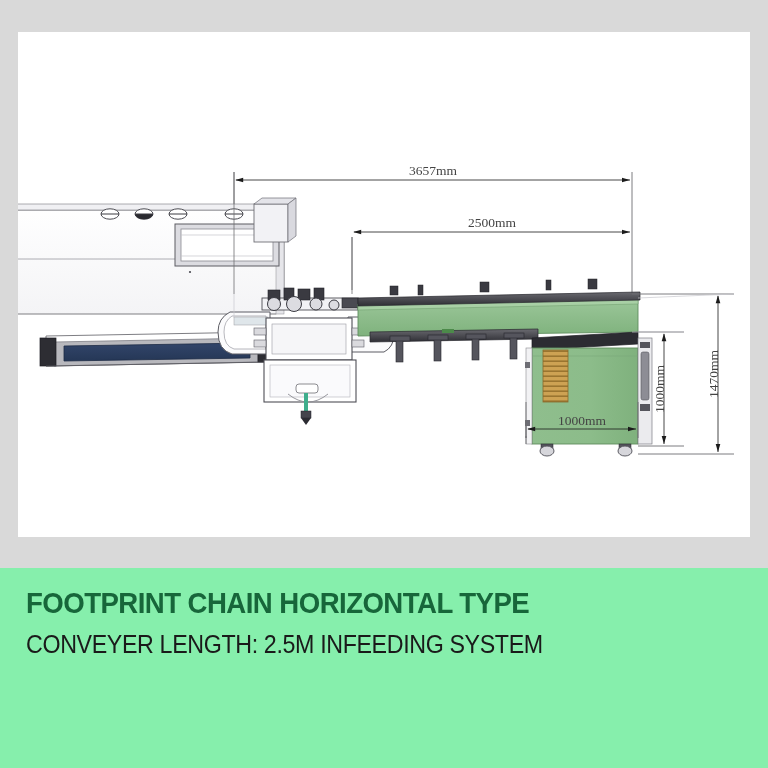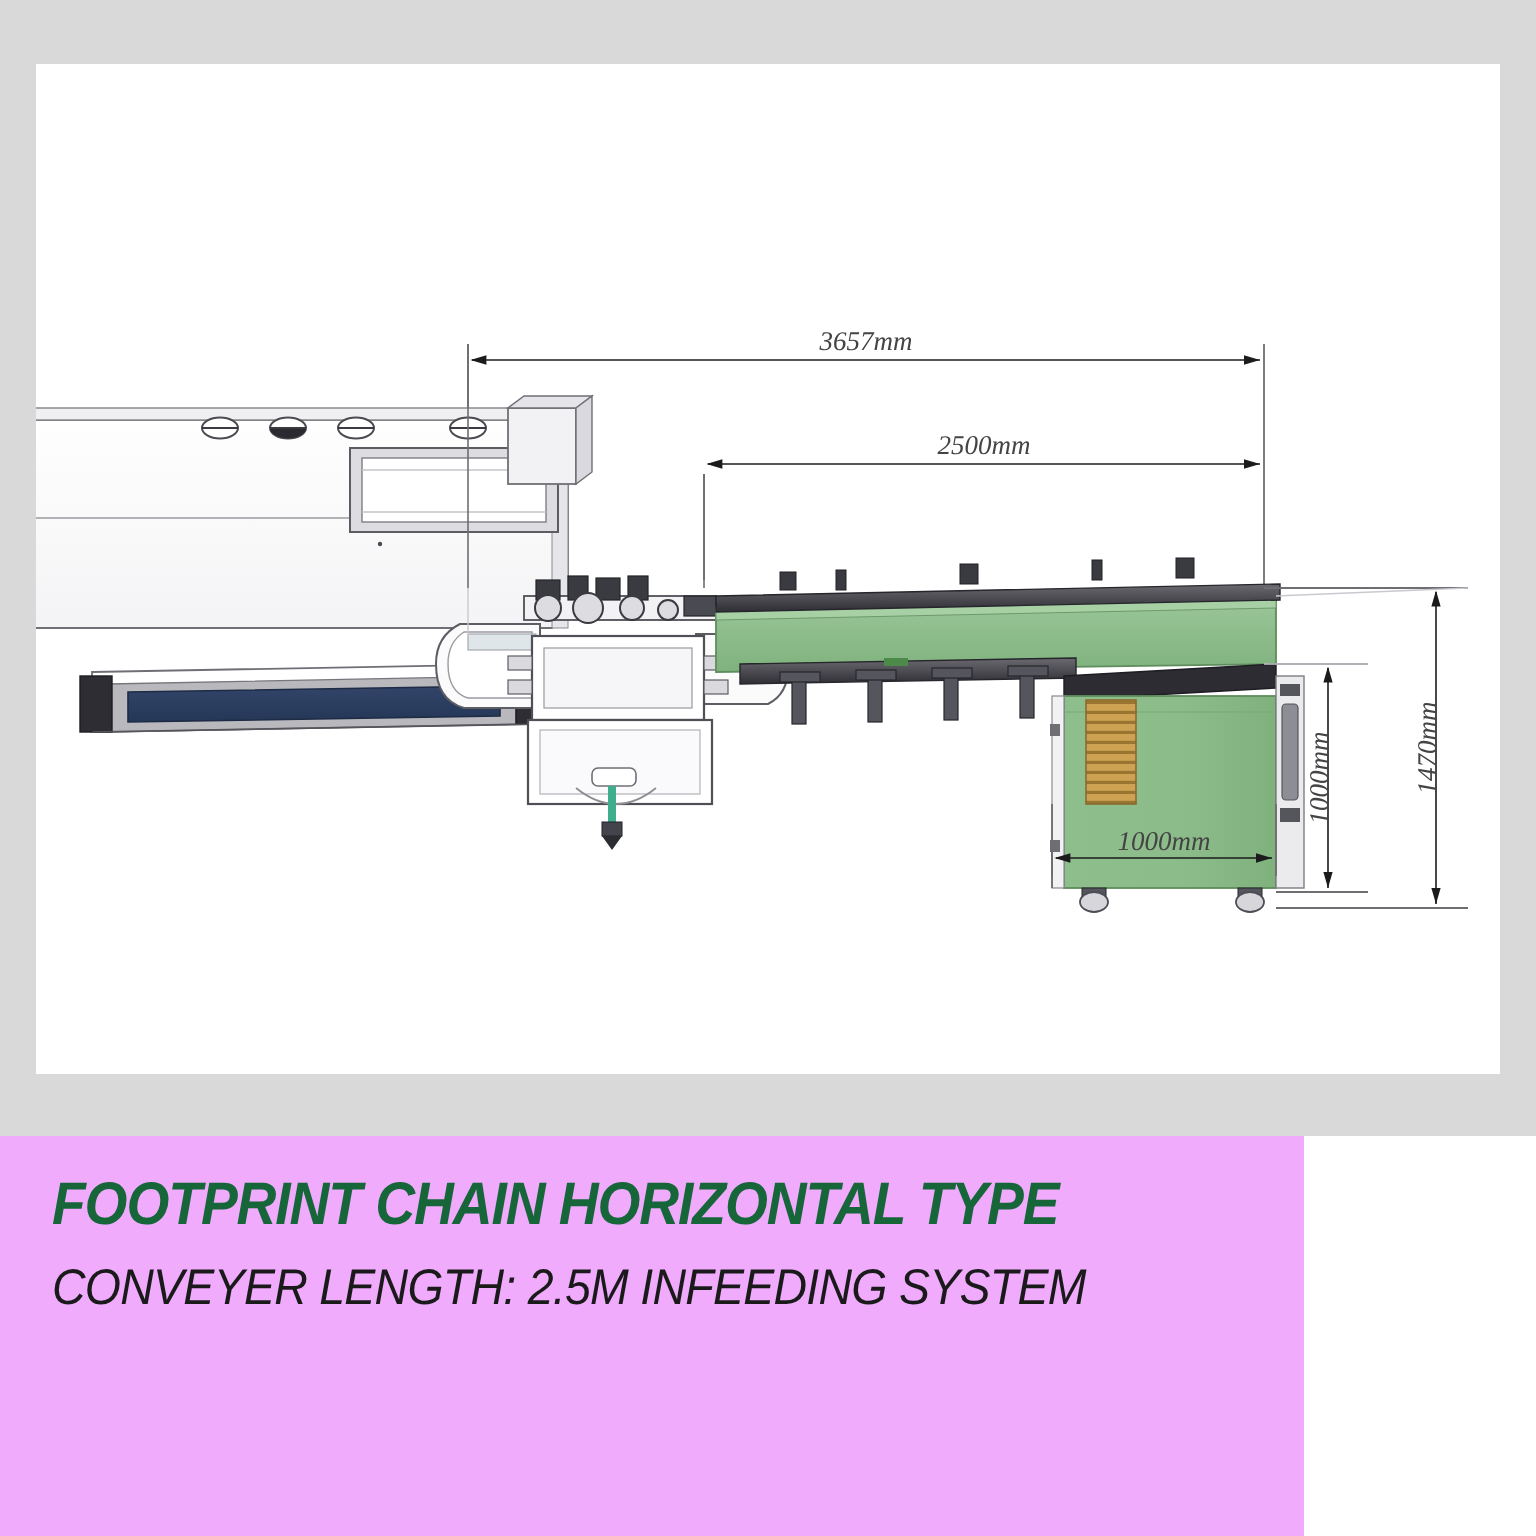--- a/index.html
+++ b/index.html
@@ -2,38 +2,38 @@
 <html><head>
 <meta charset="utf-8">
 <style>
   html,body{margin:0;padding:0;}
   body{
     width:768px;height:768px;
     background:#ffffff;
     font-family:"Liberation Sans", sans-serif;
     overflow:hidden;
   }
-  .page{position:relative;width:768px;height:768px;font-style:italic;}
+  .page{position:relative;width:768px;height:768px;}
 
   
   .frame{
     position:absolute;left:0;top:0;width:768px;height:568px;
     background:#d9d9d9;
   }
   .canvas{
     position:absolute;left:18px;top:32px;width:732px;height:505px;
     background:#ffffff;
     overflow:hidden;
   }
   .drawing{position:absolute;left:0;top:0;width:732px;height:505px;}
 
   
   .caption{
-    position:absolute;left:0;top:568px;width:652px;height:200px;
-    background:#f0abfc;
+    position:absolute;left:0;top:568px;width:768px;height:200px;
+    background:#86efac;
     text-align:right;
   }
   .title{
     position:absolute;left:26px;top:18px;
     font-family:"Liberation Sans", sans-serif;
     font-weight:bold;
     font-size:30px;
     letter-spacing:-0.6px;
     color:#17663a;
     transform:scaleX(0.92);

